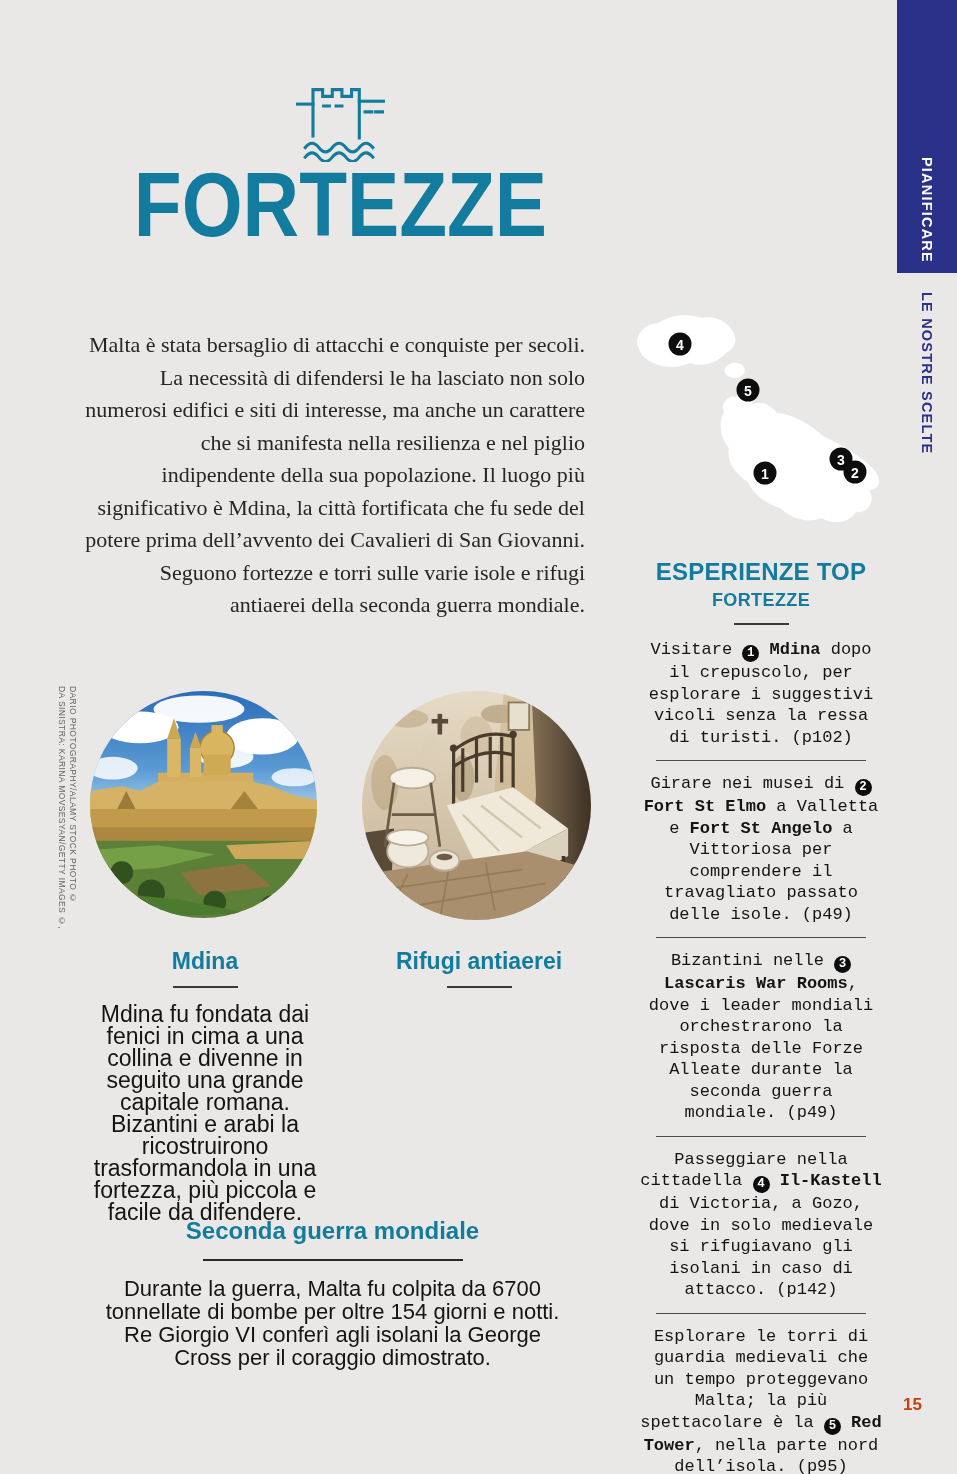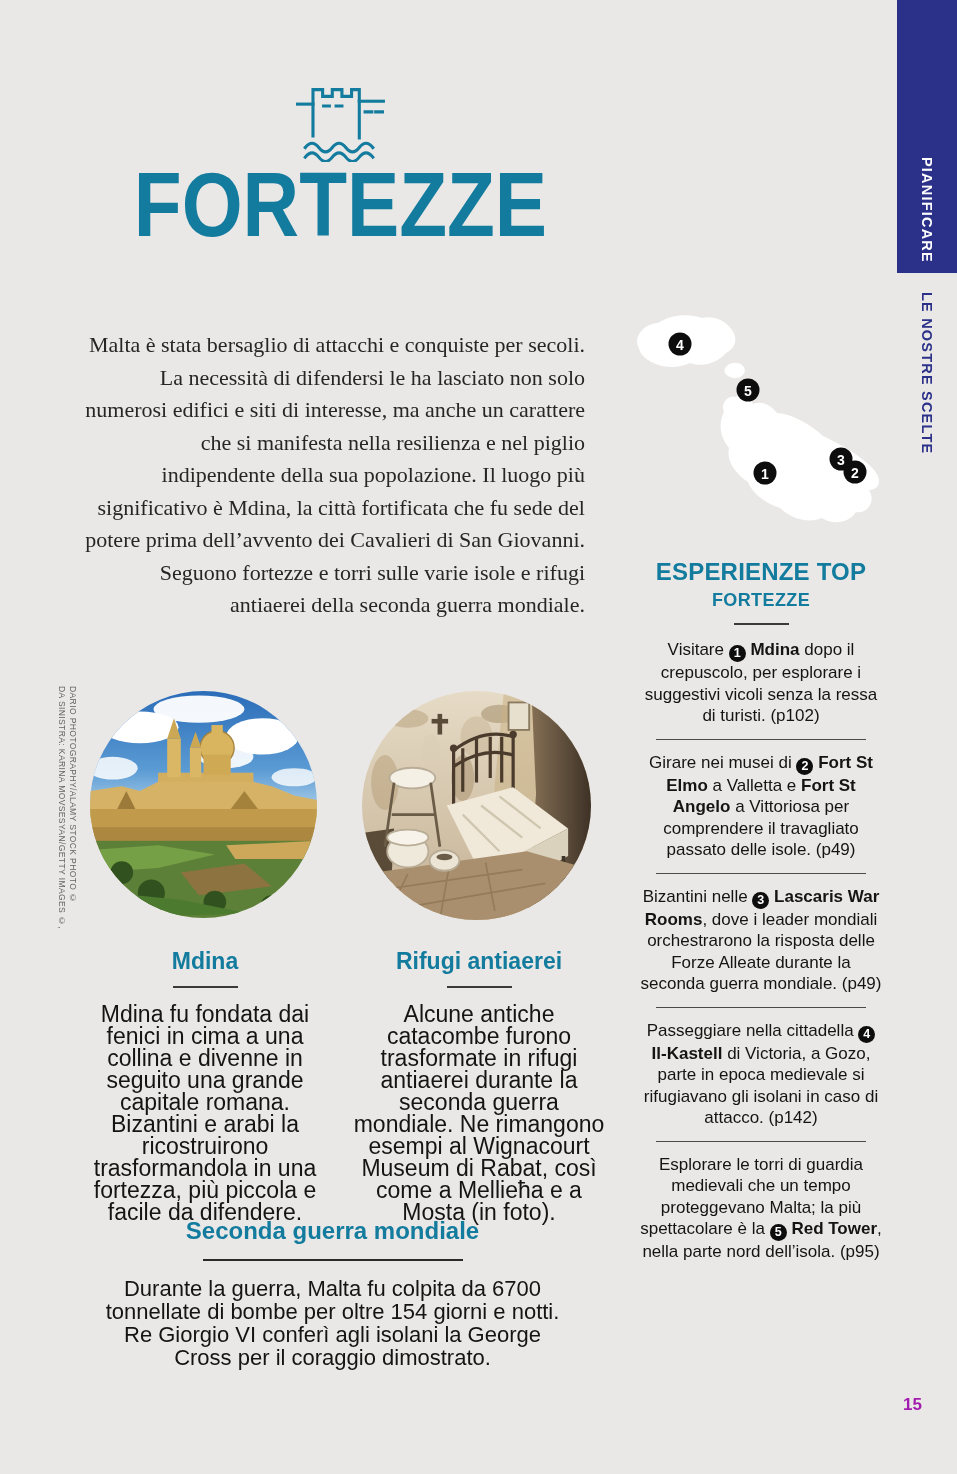--- a/index.html
+++ b/index.html
@@ -33,21 +33,21 @@
   .map svg{position:absolute;left:0;top:0;}
   .map-marker{position:absolute;width:23px;height:23px;border-radius:50%;background:#0d0d0d;
         color:#fff;font-weight:700;font-size:14px;display:flex;align-items:center;justify-content:center;
         transform:translate(-50%,-50%);}
 
   
   .top-exp{position:absolute;left:640px;top:558px;width:242px;text-align:center;}
   .top-exp h2{margin:0;font-size:24px;font-weight:700;color:#137c9e;letter-spacing:0.2px;}
   .top-exp h3{margin:4px 0 0 0;font-size:18px;font-weight:700;color:#137c9e;letter-spacing:0.4px;}
   .rule-small{width:55px;height:2px;background:#3a3a3a;margin:12px auto 14px auto;}
-  .sidebar-item{margin:0;font-size:17px;line-height:21.5px;color:#141414;}
+  .sidebar-item{margin:0;font-size:17px;line-height:21.5px;color:#141414;font-family:Liberation Mono, monospace;}
   .sidebar-item b{font-weight:700;}
   .item-divider{width:210px;height:1px;background:#4a4a4a;margin:12px auto;}
   .inline-badge{display:inline-flex;width:17px;height:17px;border-radius:50%;background:#0d0d0d;color:#fff;
         font-weight:700;font-size:12.5px;line-height:17px;align-items:center;justify-content:center;
         vertical-align:-2px;}
 
   
   .photo{position:absolute;border-radius:50%;overflow:hidden;}
   .photo-left{left:90px;top:691px;width:227px;height:227px;}
   .photo-right{left:362px;top:691px;width:229px;height:229px;}
@@ -60,21 +60,21 @@
   .feature h3{margin:0;font-size:23px;font-weight:700;color:#137c9e;}
   .rule-med{width:65px;height:2px;background:#3a3a3a;margin:11px auto 15px auto;}
   .feature p{margin:0;font-size:23px;line-height:22px;color:#141414;}
 
   
   .ww2{position:absolute;left:95px;top:1203px;width:475px;text-align:center;}
   .ww2 h3{margin:14px;font-size:24px;font-weight:700;color:#137c9e;}
   .rule-wide{width:260px;height:2px;background:#2a2a2a;margin:11px auto 16px auto;}
   .ww2 p{margin:0;font-size:22px;line-height:23px;color:#141414;}
 
-  .page-number{position:absolute;left:903px;top:1395px;font-size:17px;font-weight:700;color:#a21caf;}
+  .page-number{position:absolute;left:903px;top:1395px;font-size:17px;font-weight:700;color:#c2410c;}
 </style>
 </head>
 <body>
 
 <div class="page">
 
   <div class="side-tab">
     <span>PIANIFICARE</span>
   </div>
   <div class="side-label">
@@ -120,21 +120,21 @@
     <h2>ESPERIENZE TOP</h2>
     <h3>FORTEZZE</h3>
     <div class="rule-small"></div>
     <div>
         <p class="sidebar-item"><span>Visitare </span><span class="inline-badge">1</span><b> Mdina</b><span> dopo il crepuscolo, per esplorare i suggestivi vicoli senza la ressa di turisti. (p102)</span></p>
         <div class="item-divider"></div>
         <p class="sidebar-item"><span>Girare nei musei di </span><span class="inline-badge">2</span><b> Fort St Elmo</b><span> a Valletta e </span><b>Fort St Angelo</b><span> a Vittoriosa per comprendere il travagliato passato delle isole. (p49)</span></p>
         <div class="item-divider"></div>
         <p class="sidebar-item"><span>Bizantini nelle </span><span class="inline-badge">3</span><b> Lascaris War Rooms</b><span>, dove i leader mondiali orchestrarono la risposta delle Forze Alleate durante la seconda guerra mondiale. (p49)</span></p>
         <div class="item-divider"></div>
-        <p class="sidebar-item"><span>Passeggiare nella cittadella </span><span class="inline-badge">4</span><b> Il-Kastell</b><span> di Victoria, a Gozo, parte in epoca medievale si rifugiavano gli isolani in caso di attacco. (p142)</span></p>
+        <p class="sidebar-item"><span>Passeggiare nella cittadella </span><span class="inline-badge">4</span><b> Il-Kastell</b><span> di Victoria, a Gozo, dove in solo medievale si rifugiavano gli isolani in caso di attacco. (p142)</span></p>
         <div class="item-divider"></div>
         <p class="sidebar-item"><span>Esplorare le torri di guardia medievali che un tempo proteggevano Malta; la più spettacolare è la </span><span class="inline-badge">5</span><b> Red Tower</b><span>, nella parte nord dell’isola. (p95)</span></p>
       </div>
   </div>
 
   <div class="photo photo-left">
     <svg viewBox="0 0 100 100" preserveAspectRatio="none">
       <defs>
         <linearGradient id="sky" x1="0" y1="0" x2="0" y2="1">
           <stop offset="0" stop-color="#2a6cb8"></stop>
@@ -234,21 +234,20 @@
   </div>
 
   <div class="feature feature-left">
     <h3>Mdina</h3>
     <div class="rule-med"></div>
     <p>Mdina fu fondata dai fenici in cima a una collina e divenne in seguito una grande capitale romana. Bizantini e arabi la ricostruirono trasformandola in una fortezza, più piccola e facile da difendere.</p>
   </div>
   <div class="feature feature-right">
     <h3>Rifugi antiaerei</h3>
     <div class="rule-med"></div>
-    <p>Alcune antiche catacombe furono trasformate in rifugi antiaerei durante la seconda guerra mondiale. Ne rimangono esempi al Wignacourt Museum di Rabat, così come a Mellieħa e a Mosta (in foto).</p>
   </div>
 
   <div class="ww2">
     <h3>Seconda guerra mondiale</h3>
     <div class="rule-wide"></div>
     <p>Durante la guerra, Malta fu colpita da 6700 tonnellate di bombe per oltre 154 giorni e notti. Re Giorgio VI conferì agli isolani la George Cross per il coraggio dimostrato.</p>
   </div>
 
   <div class="page-number">15</div>
 

